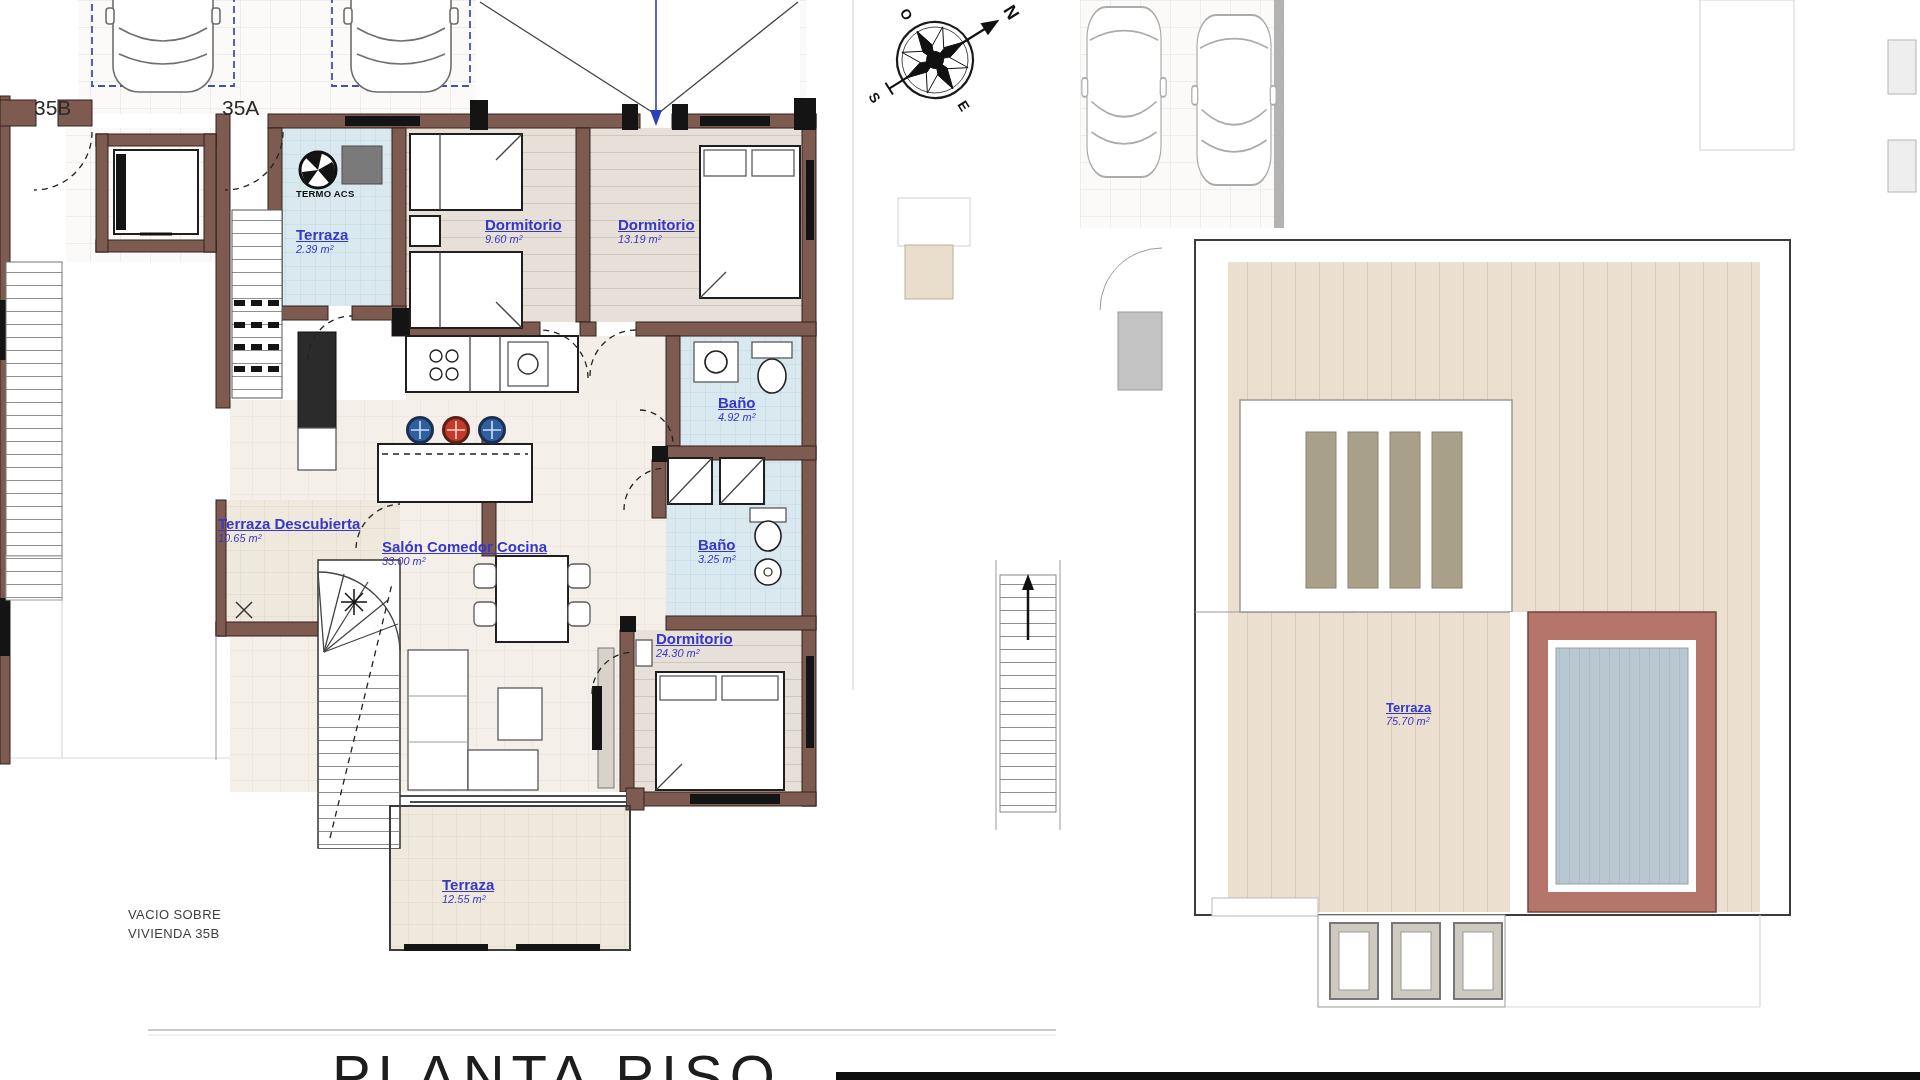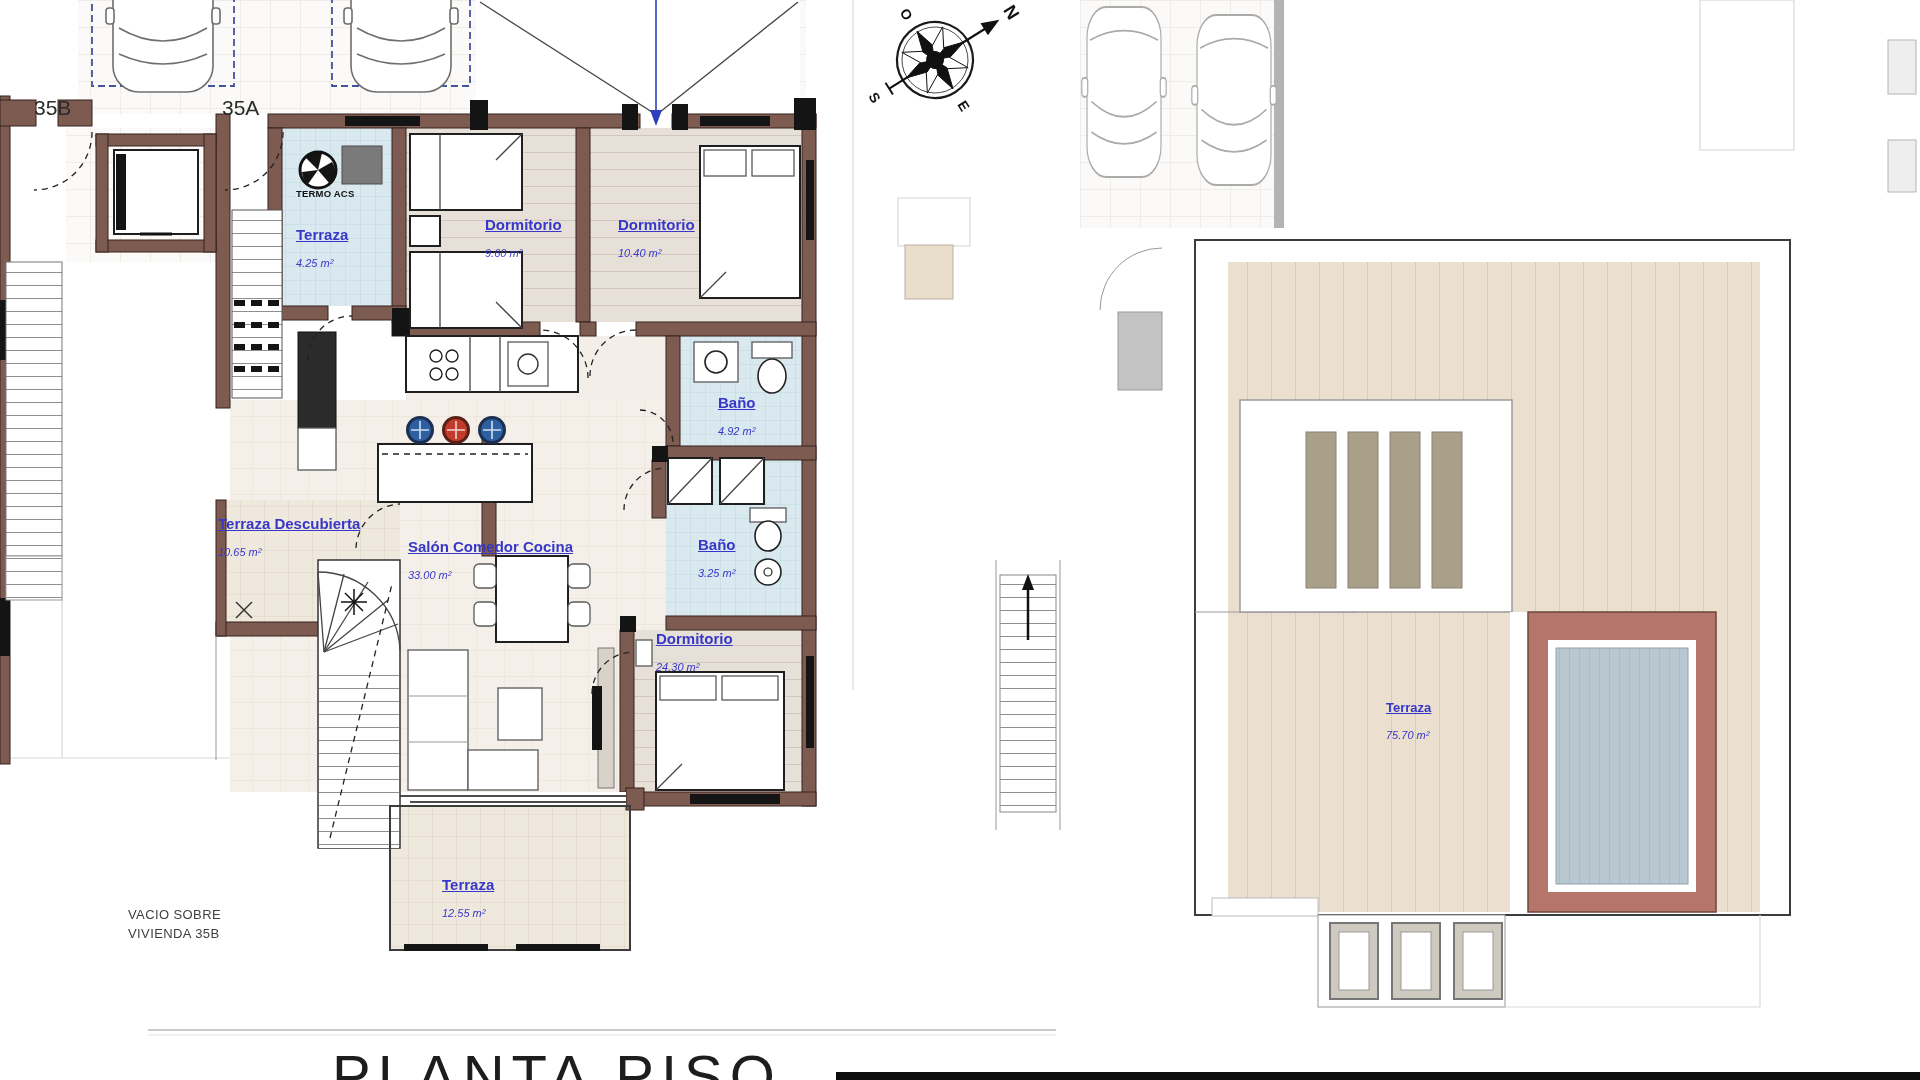--- a/index.html
+++ b/index.html
@@ -4,21 +4,21 @@
 <style>
   html,body{margin:0;padding:0;background:#fff}
   .stage{position:relative;width:1920px;height:1080px;overflow:hidden;background:#fff;
          font-family:"Liberation Sans",sans-serif}
   .stage svg{position:absolute;left:0;top:0}
 
   
   .room-label{position:absolute;color:#3737c8}
   .room-label .rname{display:block;font:700 15px "Liberation Sans",sans-serif;
                      text-decoration:underline;white-space:nowrap}
-  .room-label .rarea{display:block;font:italic 400 11px "Liberation Sans",sans-serif;margin-top:14px}
+  .room-label .rarea{display:block;font:italic 400 11px "Liberation Sans",sans-serif;margin-top:0}
   .room-label.small .rname{font-size:13px}
   .unit-label{position:absolute;font:400 21px "Liberation Sans",sans-serif;color:#2b2b2b}
   .tiny-label{position:absolute;font:700 9.5px "Liberation Sans",sans-serif;color:#101010;letter-spacing:.2px}
   .note-label{position:absolute;font:400 13px "Liberation Sans",sans-serif;color:#3f3f3f;
               letter-spacing:.4px;line-height:1.45}
   .note-label span{display:block}
   .pool-label{position:absolute;width:160px;text-align:center;
               font:700 25px "Liberation Sans",sans-serif;color:#2c3b42;line-height:1.35;letter-spacing:.5px}
   .pool-label span{display:block}
   .plan-title{position:absolute;font:400 58px "Liberation Sans",sans-serif;color:#1d1d1d;
@@ -450,39 +450,39 @@
   <rect x="836" y="1072" width="1084" height="8" fill="#0d0d0d"></rect>
 </svg>
 
 <div class="unit-label" style="left:34px;top:96px">35B</div>
 <div class="unit-label" style="left:222px;top:96px">35A</div>
 
 <div class="tiny-label" style="left:296px;top:188px">TERMO ACS</div>
 
 <div class="room-label" style="left:296px;top:226px">
   <span class="rname">Terraza</span>
-  <span class="rarea">4.25 m²</span>
+  <span class="rarea">2.39 m²</span>
 </div>
 <div class="room-label" style="left:485px;top:216px">
   <span class="rname">Dormitorio</span>
   <span class="rarea">9.60 m²</span>
 </div>
 <div class="room-label" style="left:618px;top:216px">
   <span class="rname">Dormitorio</span>
-  <span class="rarea">10.40 m²</span>
+  <span class="rarea">13.19 m²</span>
 </div>
 <div class="room-label" style="left:718px;top:394px">
   <span class="rname">Baño</span>
   <span class="rarea">4.92 m²</span>
 </div>
 <div class="room-label" style="left:218px;top:515px">
   <span class="rname">Terraza Descubierta</span>
   <span class="rarea">10.65 m²</span>
 </div>
-<div class="room-label" style="left:408px;top:538px">
+<div class="room-label" style="left:382px;top:538px">
   <span class="rname">Salón Comedor Cocina</span>
   <span class="rarea">33.00 m²</span>
 </div>
 <div class="room-label" style="left:698px;top:536px">
   <span class="rname">Baño</span>
   <span class="rarea">3.25 m²</span>
 </div>
 <div class="room-label" style="left:656px;top:630px">
   <span class="rname">Dormitorio</span>
   <span class="rarea">24.30 m²</span>

